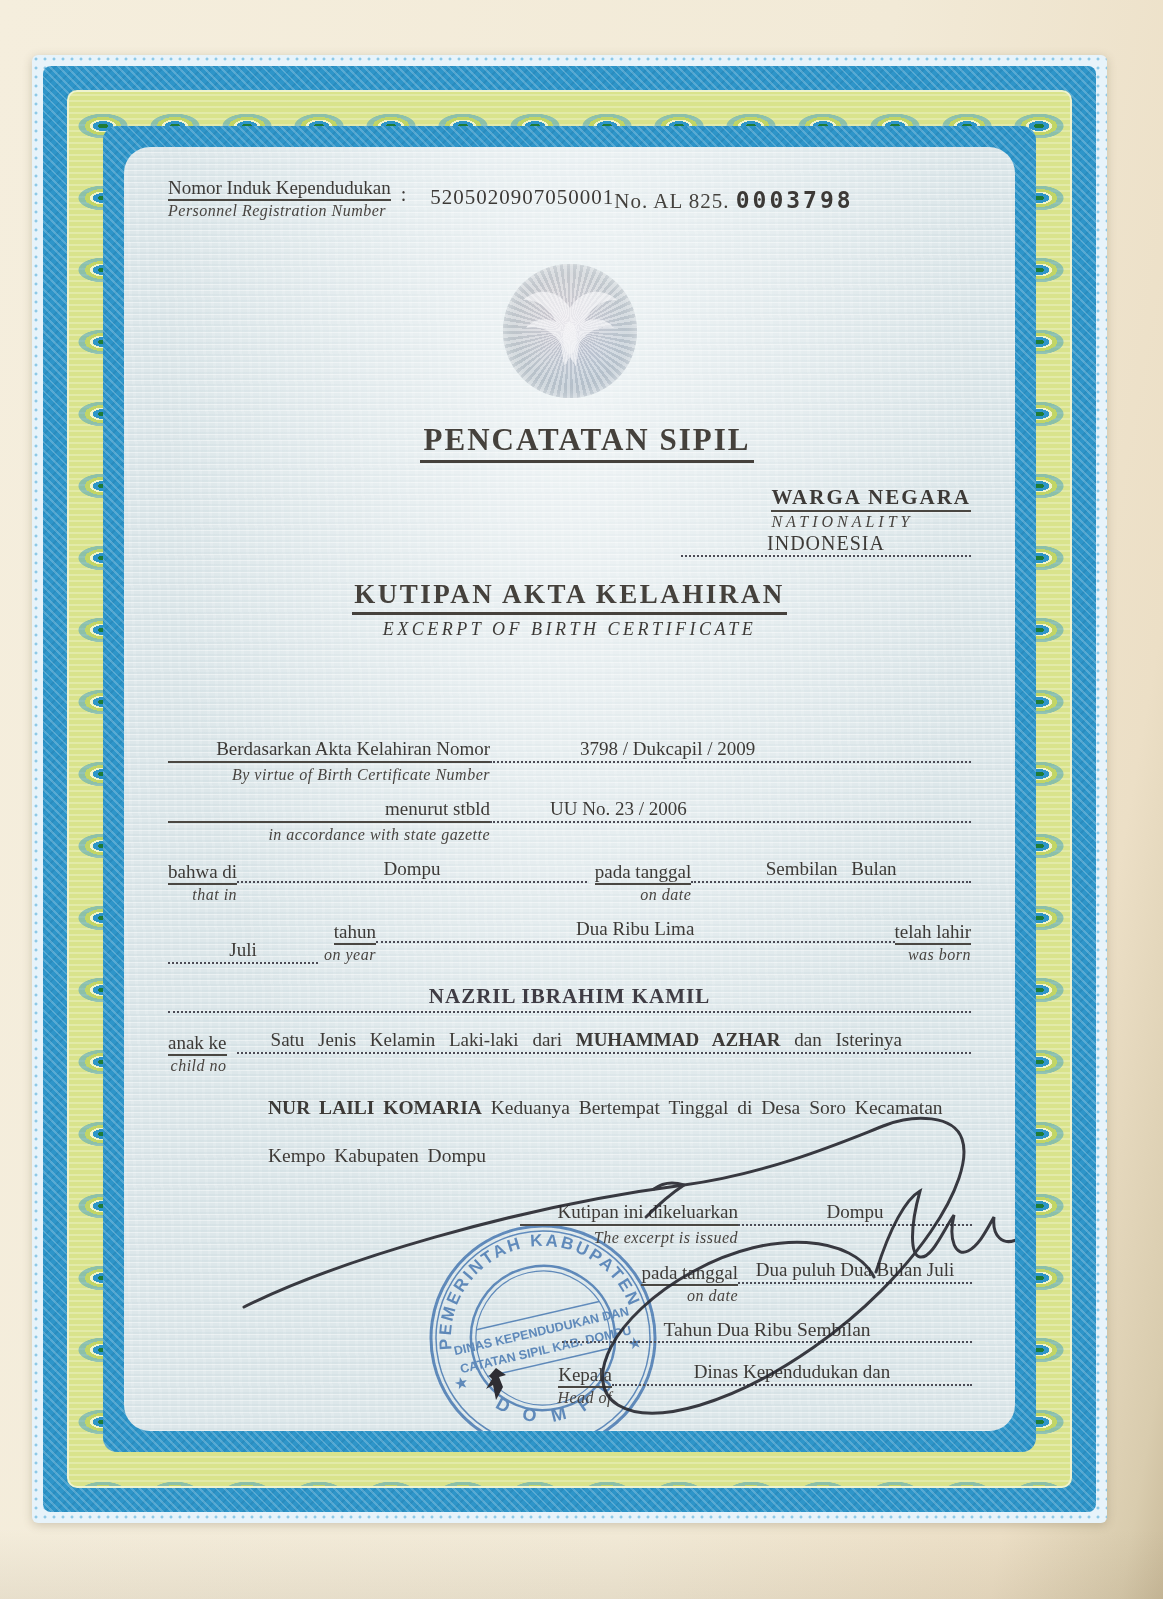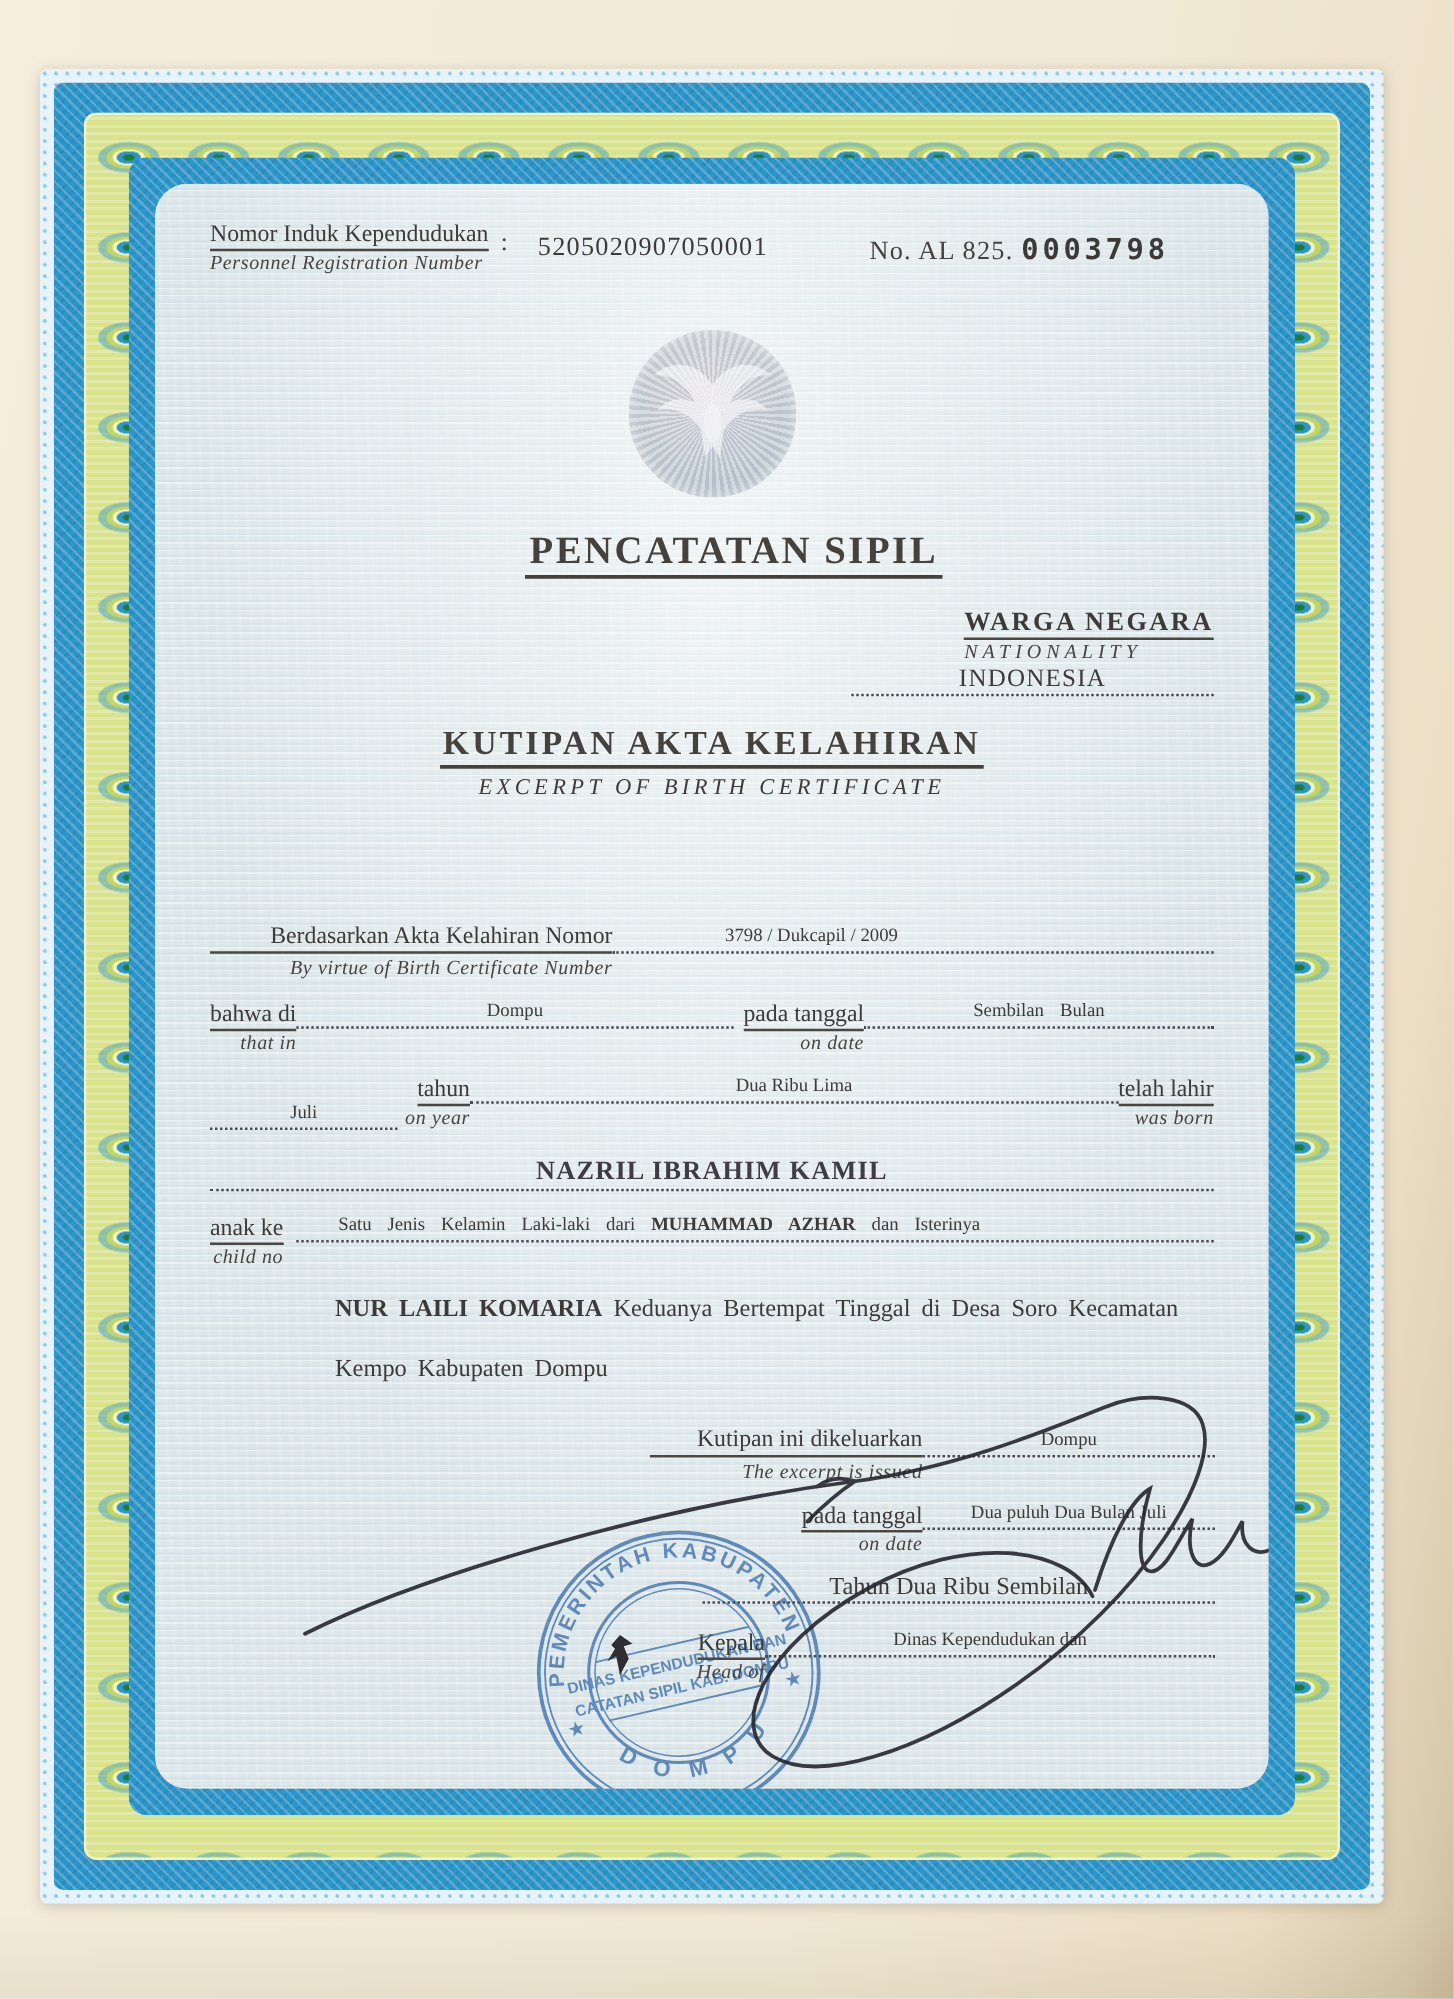--- a/index.html
+++ b/index.html
@@ -46,24 +46,24 @@
       repeating-linear-gradient(0deg, rgba(255,255,255,.40) 0 1px, rgba(198,215,220,.28) 1px 3px, transparent 3px 6px),
       repeating-linear-gradient(88deg, rgba(255,255,255,.12) 0 3px, transparent 3px 9px),
       #dde7ea;
     padding:24px 44px;box-sizing:border-box;color:#3d3a37;overflow:hidden;}
   
   .u{border-bottom:2px solid #4a4742;padding-bottom:1px;}
   .sub{font-style:italic;font-size:16px;color:#484440;margin-top:3px;letter-spacing:.5px;}
   .dotline{border-bottom:2.5px dotted #4b4b55;text-align:center;}
   .frow{display:flex;align-items:flex-end;margin-top:14px;}
   .frow .lblwrap{flex:none;text-align:right;}
-  .frow .val{font-size:15px;line-height:22px;padding-bottom:1px;}
+  .frow .val{font-size:19px;line-height:22px;padding-bottom:1px;}
   .lbl{font-size:19px;line-height:22px;}
   
-  .hdr{display:flex;justify-content:space-between;align-items:flex-start;margin-top:6px;}
+  .hdr{display:flex;justify-content:flex-start;align-items:flex-start;margin-top:6px;}
   .hdr-left{display:flex;align-items:flex-start;gap:10px;}
   .hdr-labels .lbl{font-size:19px;}
   .hdr-colon{font-size:20px;margin-top:6px;}
   .nik-value{font-size:21px;margin-top:8px;letter-spacing:1px;margin-left:14px;}
   .doc-no{font-size:21px;margin-top:10px;margin-right:36px;letter-spacing:1px;color:#45423e;}
   .doc-no .mono{font-family:"DejaVu Sans Mono","Liberation Mono",monospace;font-weight:bold;font-size:23px;letter-spacing:3px;color:#3c3936;}
   
   .emblem{width:134px;height:134px;border-radius:50%;margin:44px auto 0;position:relative;
     background:
       repeating-conic-gradient(from 0deg, rgba(255,255,255,.30) 0 3deg, rgba(150,160,170,.18) 3deg 6deg),
@@ -161,20 +161,29 @@
       <div class="frow">
         <div class="lblwrap w-basis">
           <div class="lbl"><span class="u" style="display:inline-block;width:100%;box-sizing:border-box;">Berdasarkan Akta Kelahiran Nomor</span></div>
           <div class="sub">By virtue of Birth Certificate Number</div>
         </div>
         <div class="dotline val" style="flex:1;margin-bottom:21px;text-align:left;padding-left:90px;">
           <span>3798 / Dukcapil / 2009</span>
         </div>
       </div>
 
+      <div class="frow">
+        <div class="lblwrap w-basis">
+          <div class="lbl"><span class="u" style="display:inline-block;width:100%;box-sizing:border-box;">menurut stbld</span></div>
+          <div class="sub">in accordance with state gazette</div>
+        </div>
+        <div class="dotline val" style="flex:1;margin-bottom:21px;text-align:left;padding-left:60px;">
+          <span>UU No. 23 / 2006</span>
+        </div>
+      </div>
 
       <div class="frow">
         <div class="lblwrap">
           <div class="lbl"><span class="u">bahwa di</span></div>
           <div class="sub">that in</div>
         </div>
         <div class="dotline val" style="flex:1.25;margin-bottom:21px;">
           <span>Dompu</span>
         </div>
         <div class="lblwrap" style="margin-left:8px;">

